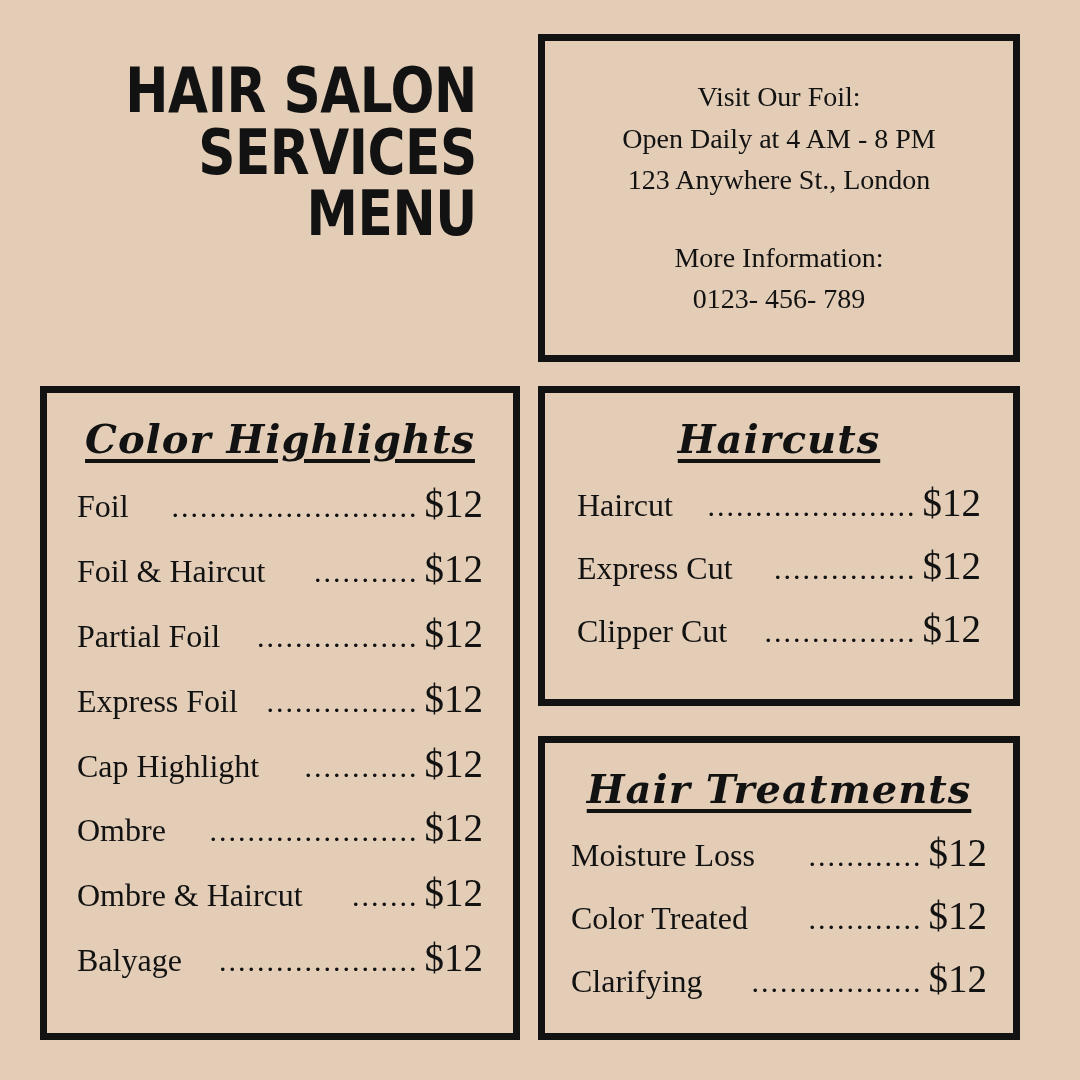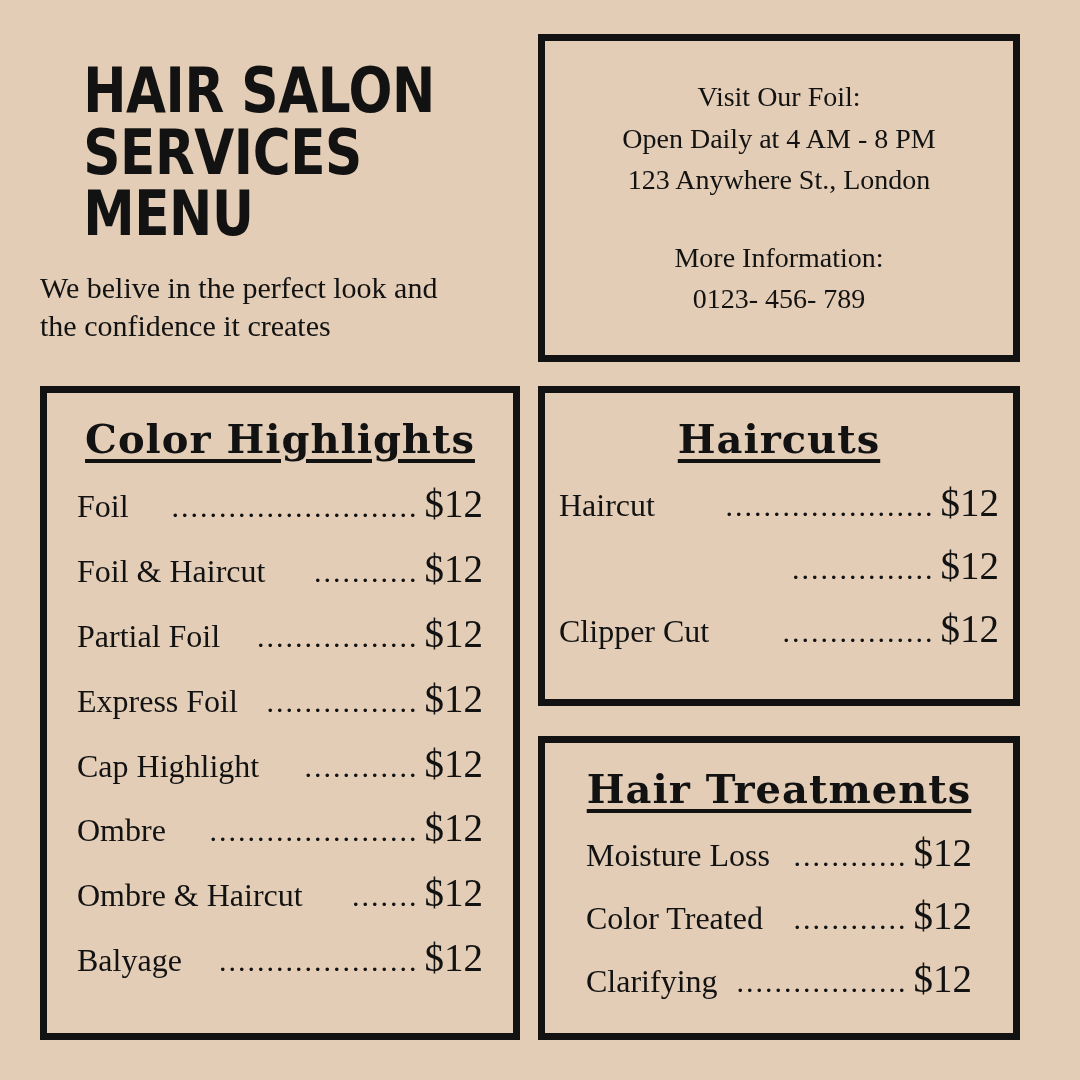--- a/index.html
+++ b/index.html
@@ -20,21 +20,21 @@
     height: 1080px;
     box-sizing: border-box;
   }
 
   
   .header-title-block {
     position: absolute;
     left: 40px;
     top: 60px;
     width: 480px;
-    text-align: left;
+    text-align: right;
   }
   .main-title {
     font-family: "DejaVu Sans", sans-serif;
     font-weight: bold;
     font-size: 63px;
     line-height: 0.98;
     letter-spacing: -0.5px;
     text-transform: uppercase;
     transform: scaleX(0.82);
     transform-origin: center center;
@@ -90,20 +90,21 @@
     height: 320px;
   }
   .box-treatments {
     left: 538px;
     top: 736px;
     width: 482px;
     height: 304px;
   }
   .section-title {
     font-family: "DejaVu Serif", serif;
+    font-style: italic;
     font-weight: bold;
     font-size: 40px;
     text-align: center;
     text-decoration: underline;
     text-underline-offset: 6px;
     margin: 22px 0 10px 0;
     letter-spacing: 1px;
   }
   .items {
     padding: 0 28px;
@@ -128,33 +129,31 @@
     font-size: 30px;
     line-height: 1;
     white-space: nowrap;
   }
   .item-price {
     flex: 0 0 auto;
     font-size: 39px;
   }
   .box-color .item { padding: 11px 0; }
   .box-color .items { padding: 0 30px; }
-  .box-haircuts .items { padding: 0 14px; }
-  .box-treatments .items { padding: 0 41px; }
+  .box-haircuts .items { padding: 0 32px; }
+  .box-treatments .items { padding: 0 26px; }
 </style>
 </head>
 <body>
 
 <div class="page">
 
   <div class="header-title-block">
     <div class="main-title">HAIR SALON
 SERVICES MENU</div>
-    <div class="tagline">We belive in the perfect look and
-the confidence it creates</div>
   </div>
 
   <div class="info-box">
     <div class="info-line">Visit Our Foil:</div>
     <div class="info-line">Open Daily at 4 AM - 8 PM</div>
     <div class="info-line">123 Anywhere St., London</div>
     <div class="info-gap"></div>
     <div class="info-line">More Information:</div>
     <div class="info-line">0123- 456- 789</div>
   </div>
@@ -207,20 +206,21 @@
 
   <div class="box box-haircuts">
     <div class="section-title">Haircuts</div>
     <div class="items">
       <div class="item">
         <span class="item-name">Haircut</span>
         <span class="dots">......................</span>
         <span class="item-price">$12</span>
       </div>
       <div class="item">
+        <span class="item-name">Express Cut</span>
         <span class="dots">...............</span>
         <span class="item-price">$12</span>
       </div>
       <div class="item">
         <span class="item-name">Clipper Cut</span>
         <span class="dots">................</span>
         <span class="item-price">$12</span>
       </div>
     </div>
   </div>

